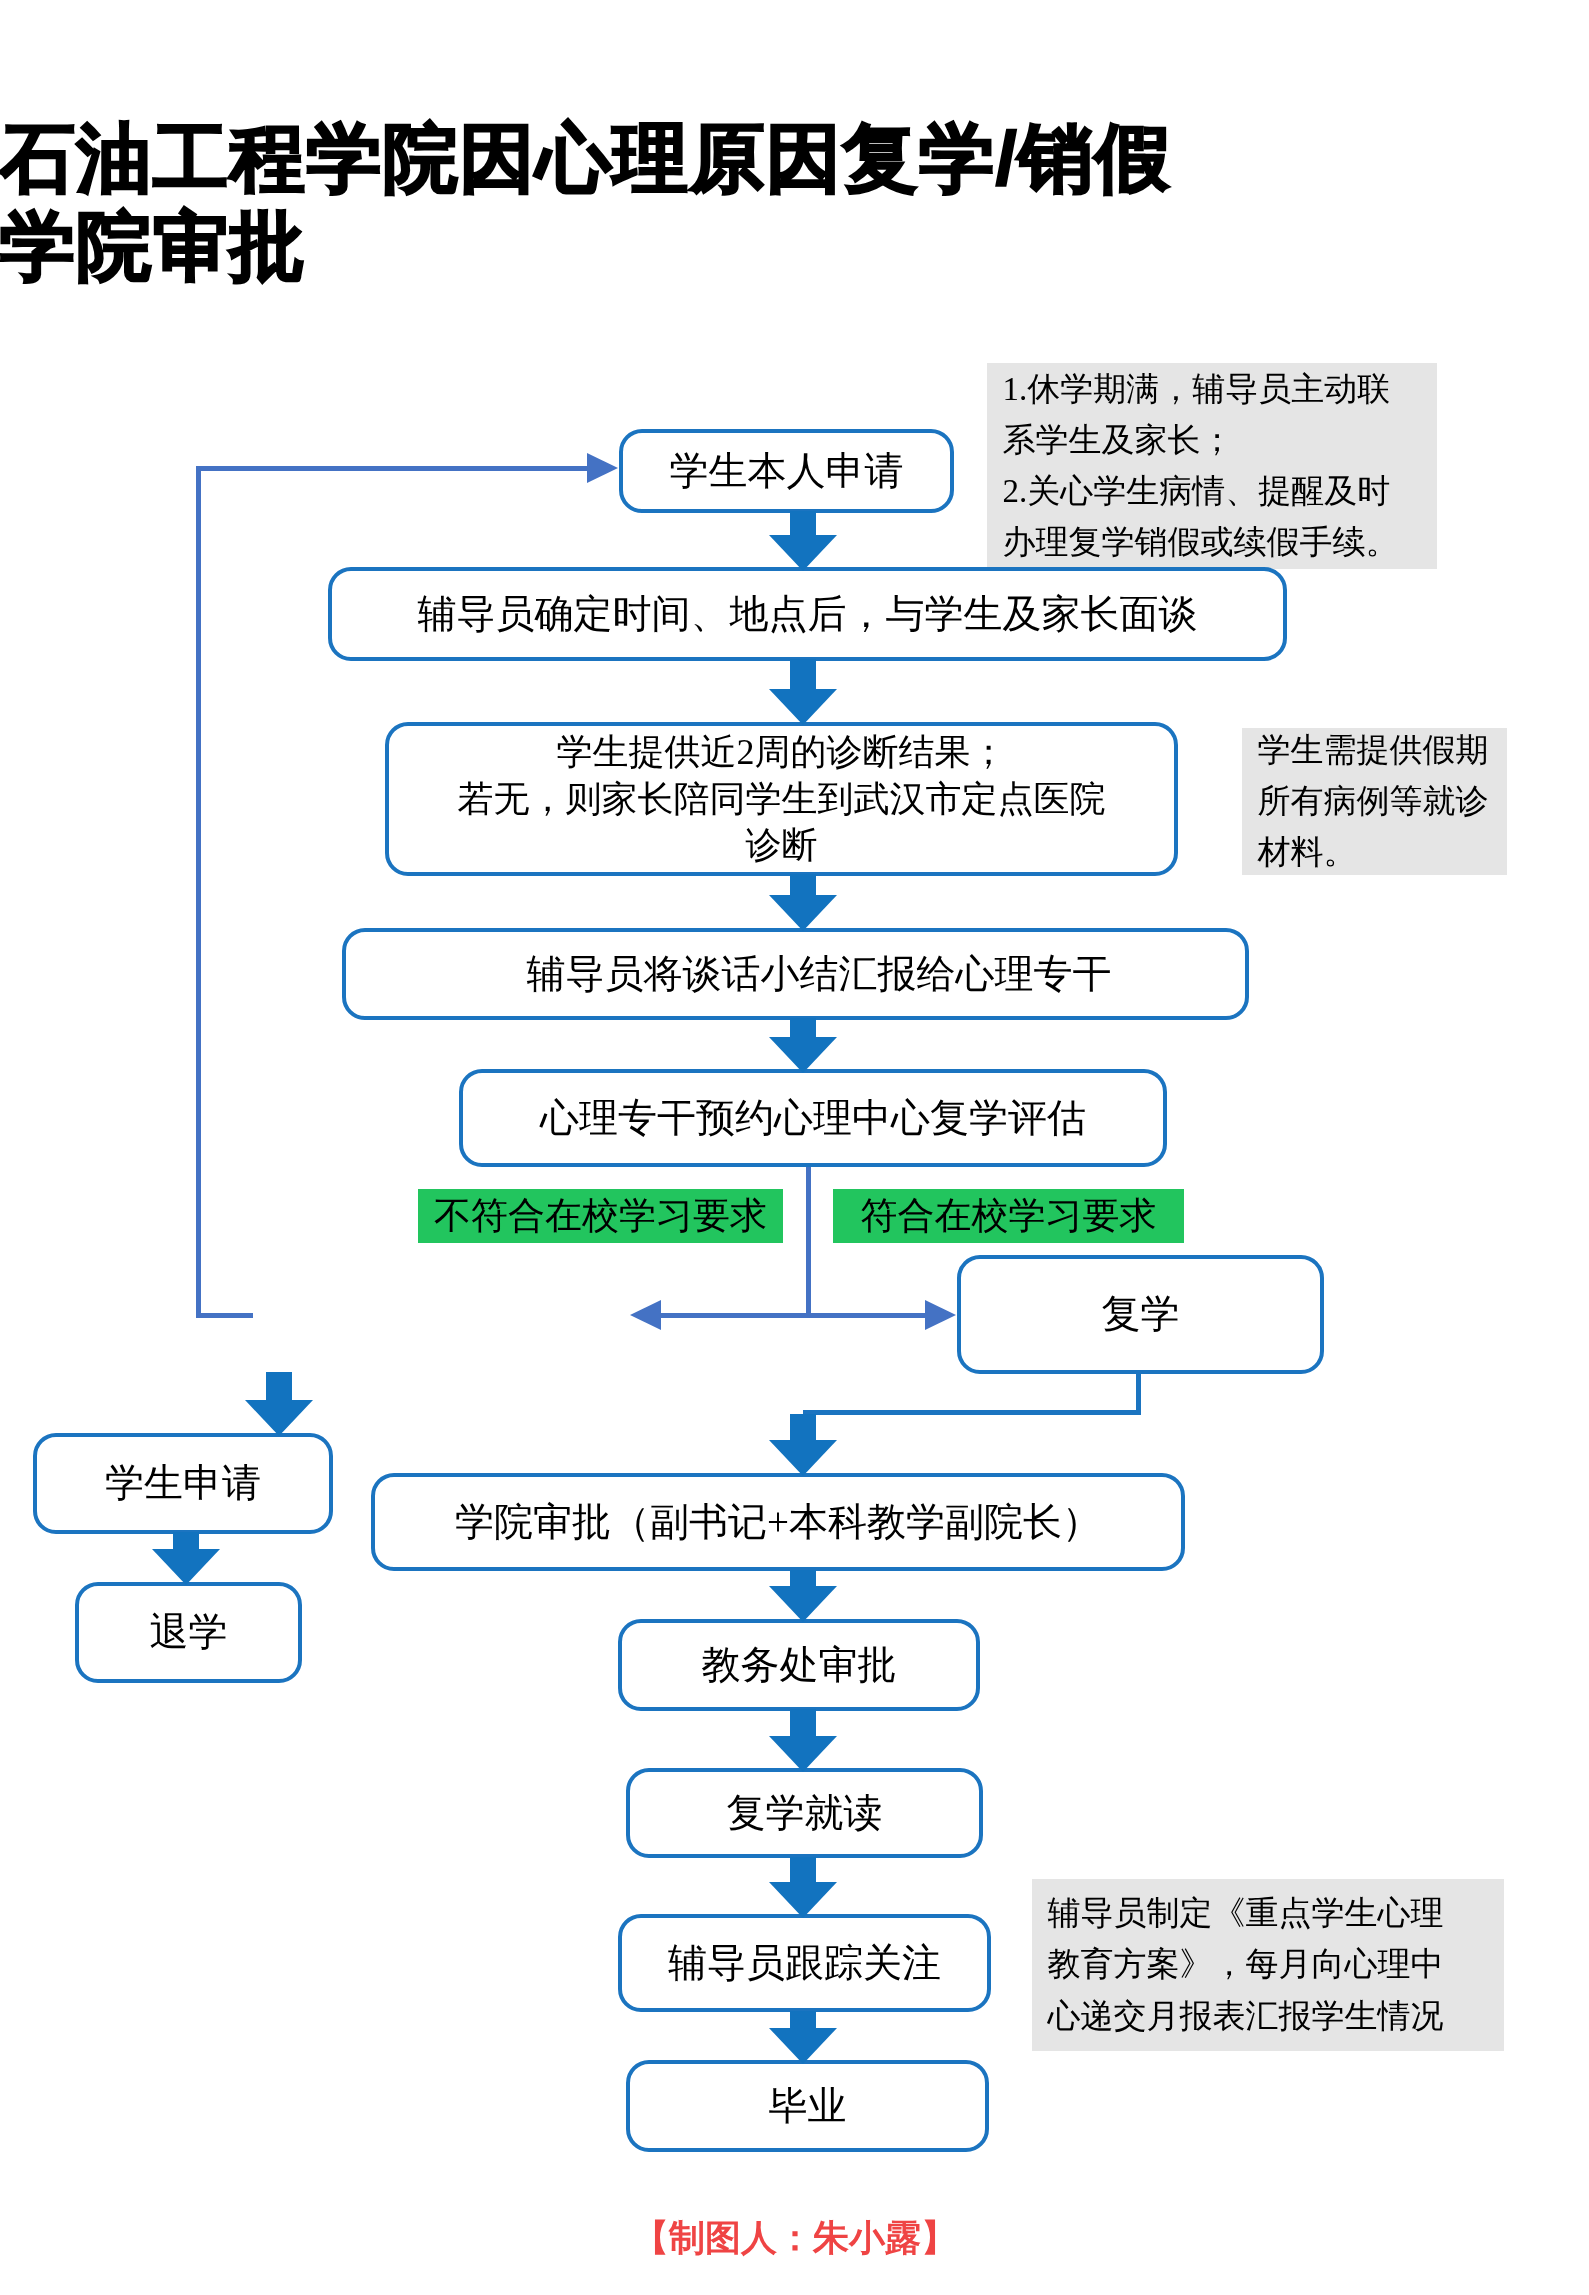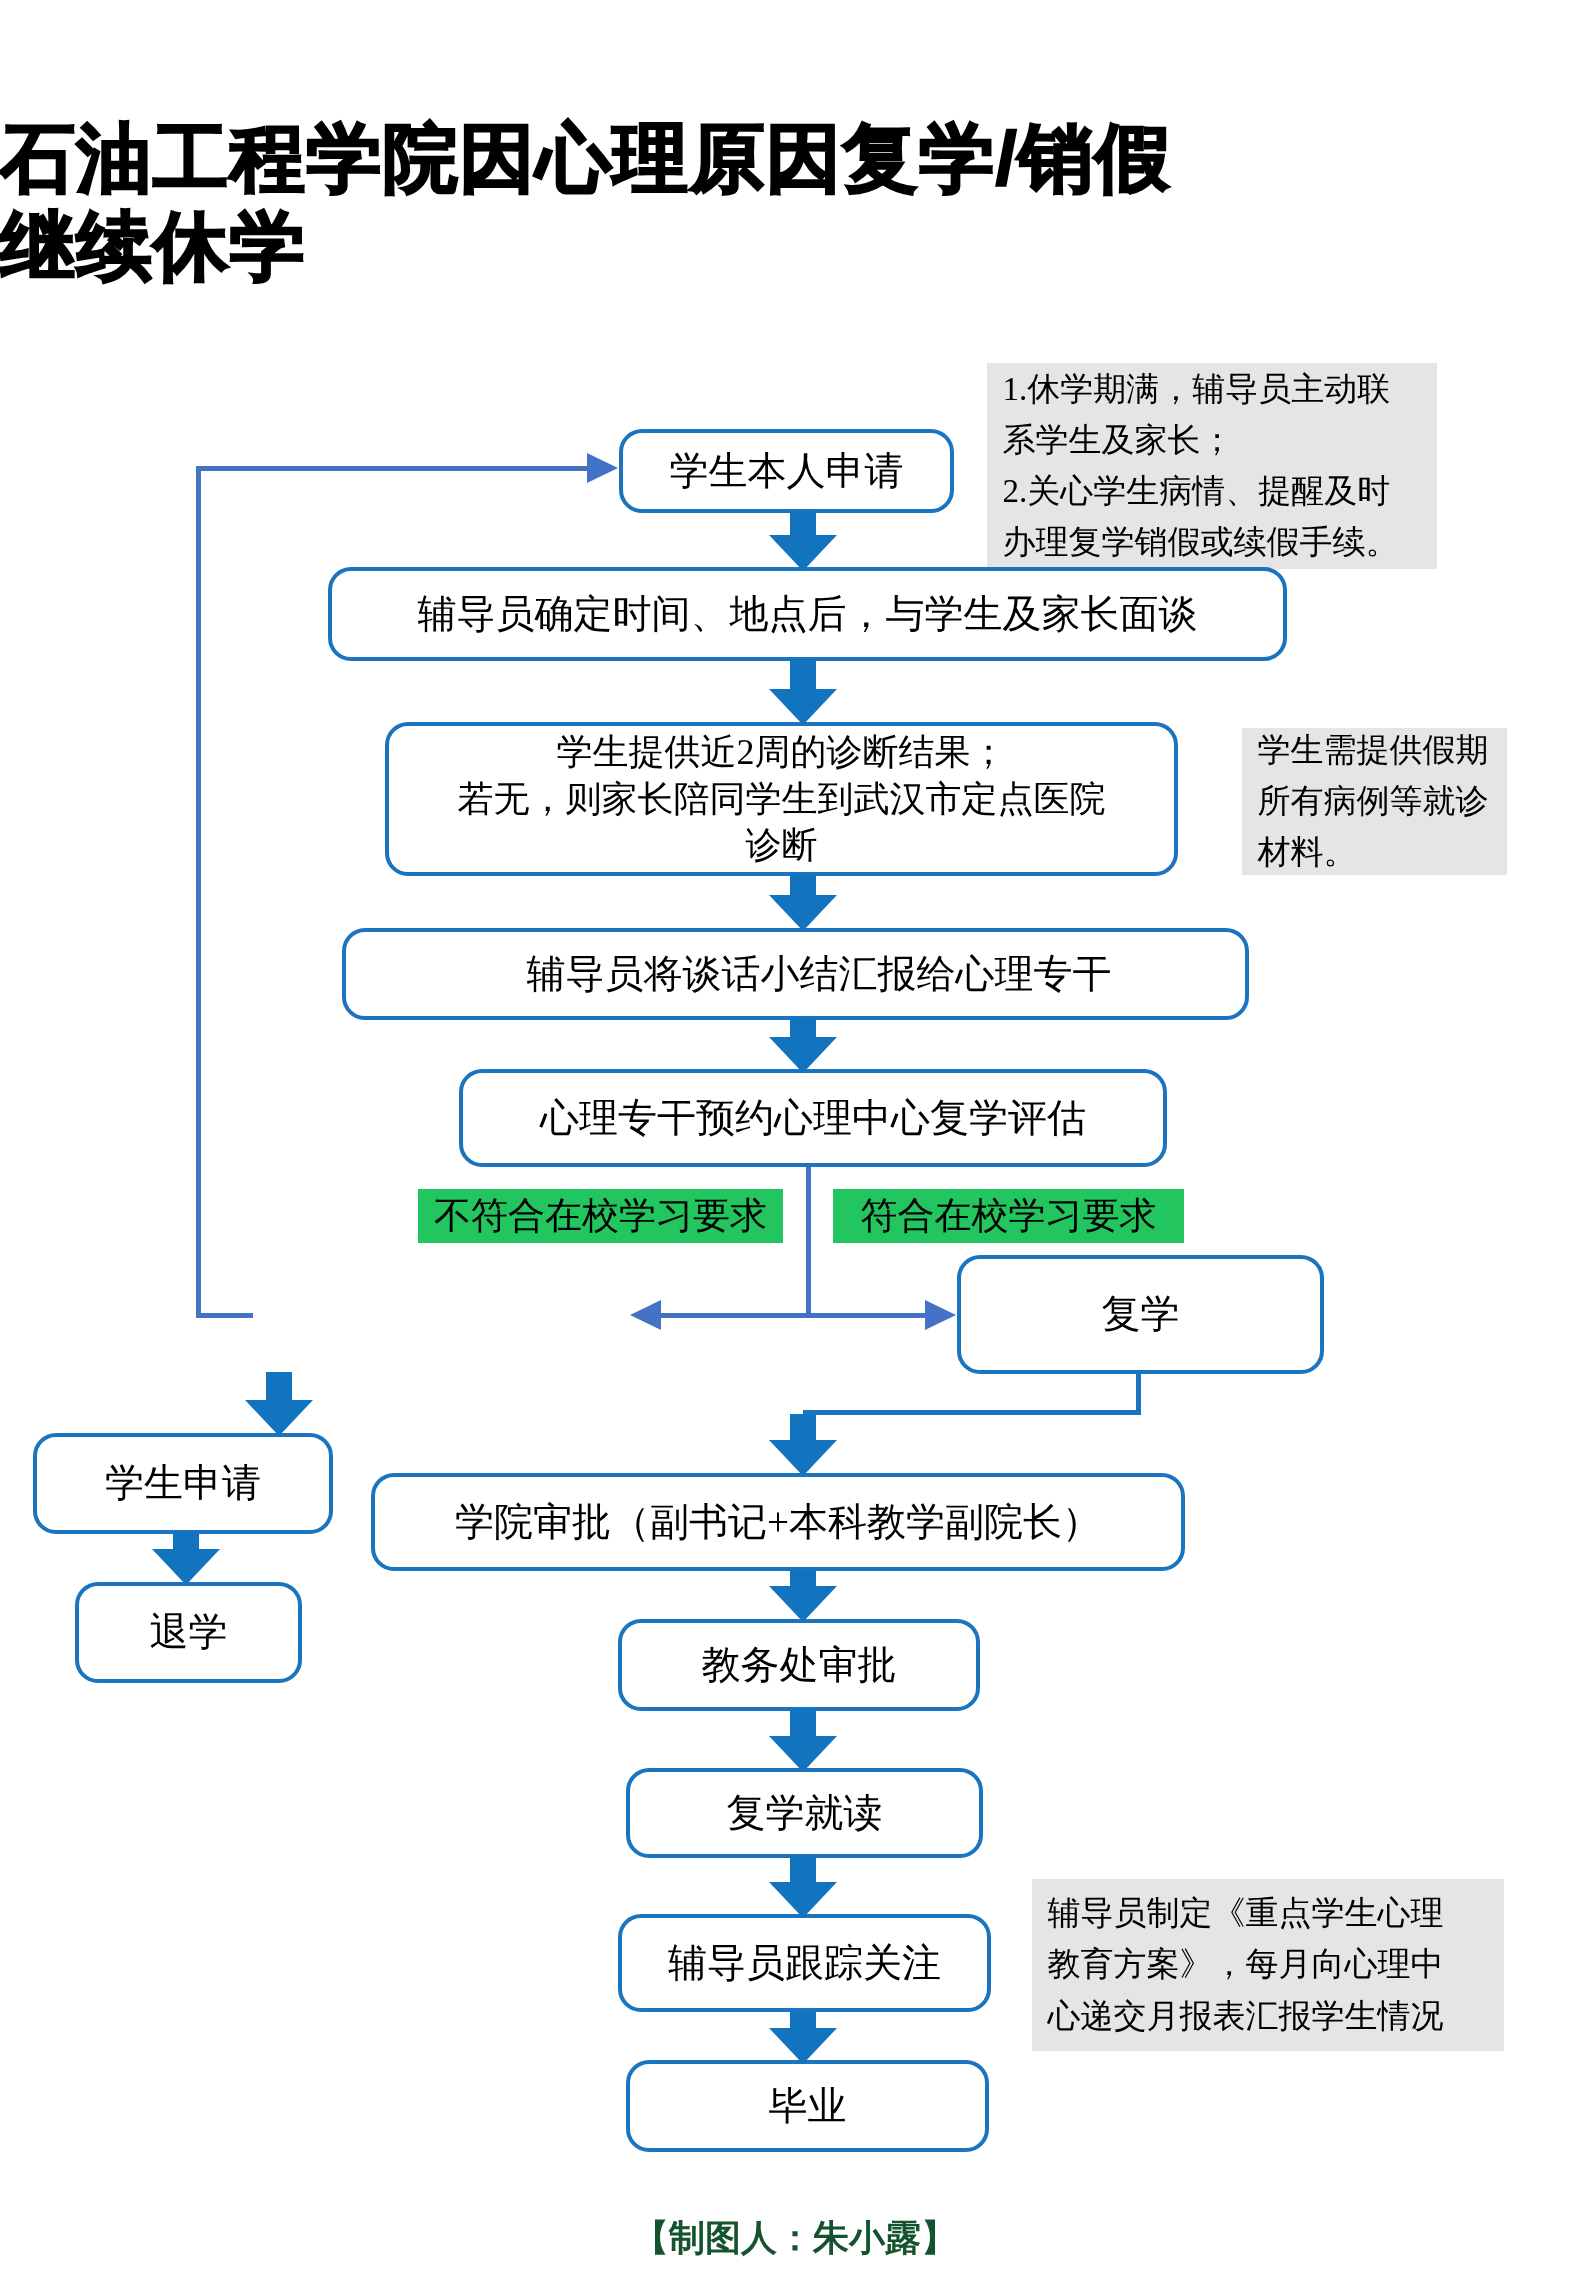--- a/index.html
+++ b/index.html
@@ -38,30 +38,30 @@
     border-top:36px solid #1273bf;
   }
   .ln{position:absolute;background:#4472c4;z-index:1;}
   .ln.b{background:#1b74c0;}
   .tri{position:absolute;width:0;height:0;z-index:1;}
   .tri.right{border-top:15.5px solid transparent;border-bottom:15.5px solid transparent;border-left:31px solid #4472c4;}
   .tri.left{border-top:15.5px solid transparent;border-bottom:15.5px solid transparent;border-right:31px solid #4472c4;}
   .footer{
     position:absolute;left:0;width:1590px;text-align:center;
     font-family:"Liberation Sans","DejaVu Sans",sans-serif;
-    font-weight:bold;font-size:36px;color:#14532d;
+    font-weight:bold;font-size:36px;color:#ef4444;
   }
 </style>
 </head>
 <body>
 
 <div id="canvas">
 
   <div class="title" style="top:109px;">石油工程学院因心理原因复学/销假</div>
-  <div class="title" style="top:197px;">继续休学</div>
+  <div class="title" style="top:197px;">学院审批</div>
 
   <div class="note" style="left:987px;top:363px;width:450px;height:206px;">1.休学期满，辅导员主动联
 系学生及家长；
 2.关心学生病情、提醒及时
 办理复学销假或续假手续。</div>
   <div class="note" style="left:1242px;top:728px;width:265px;height:147px;">学生需提供假期
 所有病例等就诊
 材料。</div>
   <div class="note" style="left:1032px;top:1879px;width:472px;height:172px;">辅导员制定《重点学生心理
 教育方案》，每月向心理中

